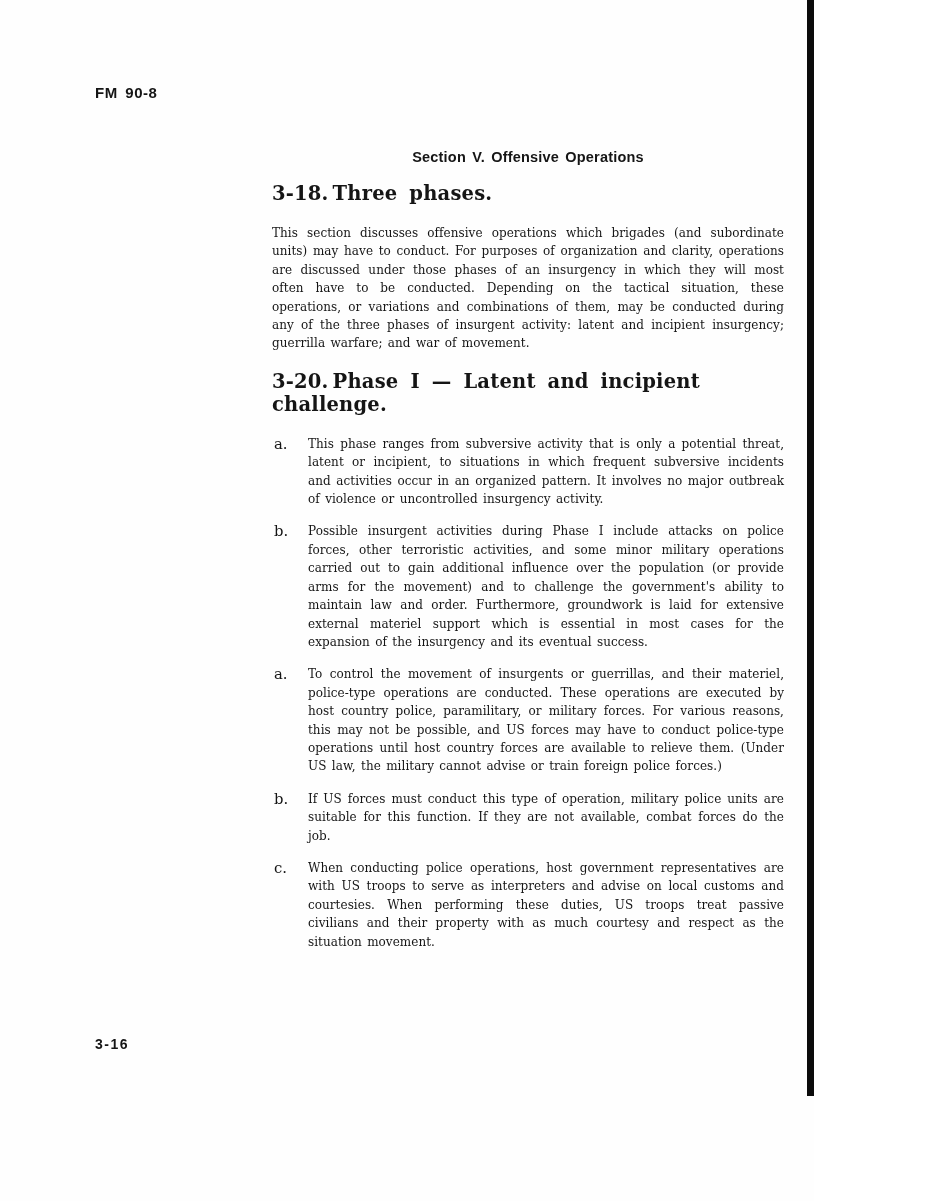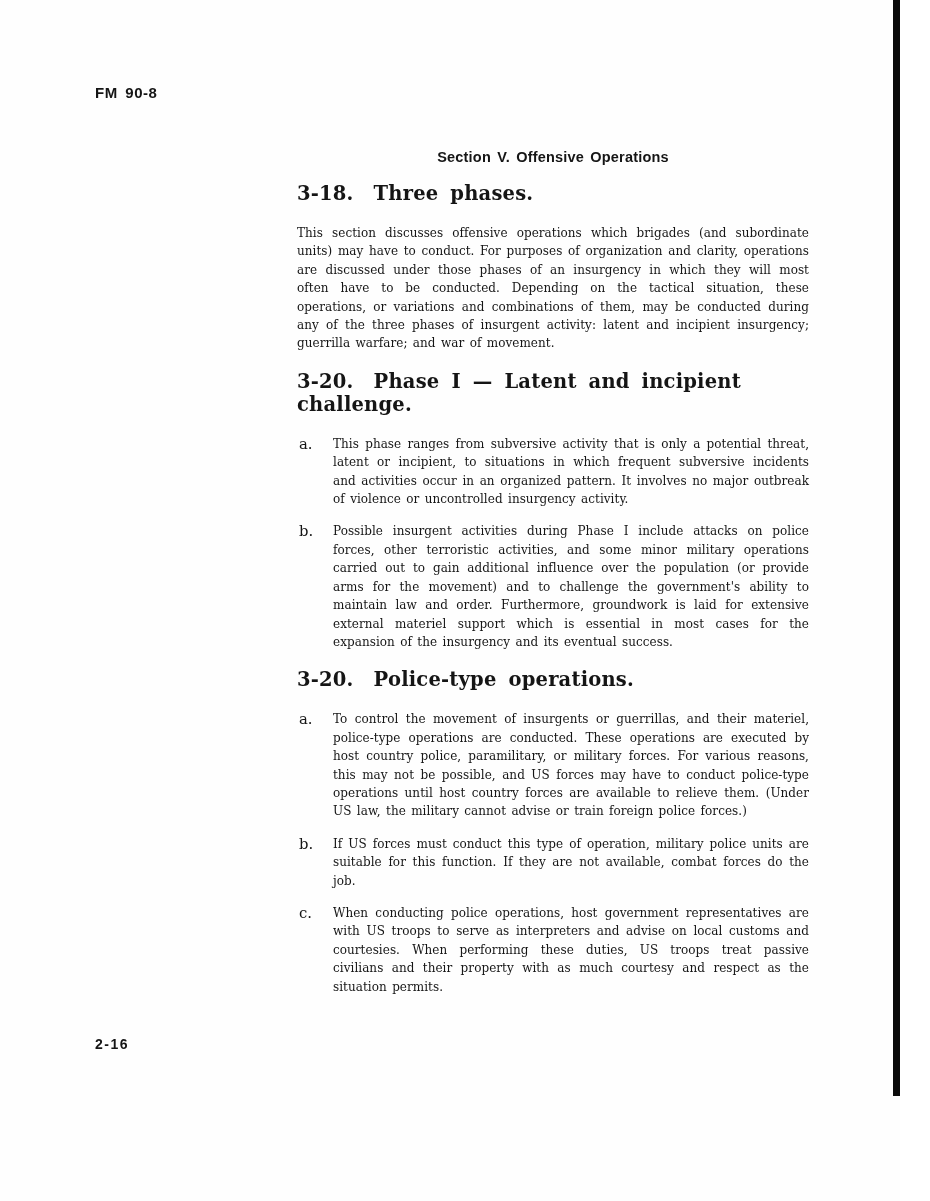--- a/index.html
+++ b/index.html
@@ -2,60 +2,60 @@
 <html><head>
 <meta charset="utf-8">
 <style>
   html, body {
     margin: 0;
     padding: 0;
     background: #ffffff;
   }
   .page {
     position: relative;
-    width: 900px;
+    width: 814px;
     height: 1201px;
     background: #fefefe;
     overflow: hidden;
     color: #151515;
   }
   .fm-header {
     position: absolute;
     top: 84px;
     left: 95px;
     font-family: "Liberation Sans", sans-serif;
     font-weight: bold;
     font-size: 15px;
     letter-spacing: 0.5px;
     word-spacing: 3px;
   }
   .content {
     position: absolute;
-    left: 297px;
+    left: 272px;
     top: 149px;
     width: 512px;
   }
   .section-banner {
     text-align: center;
     font-family: "Liberation Sans", sans-serif;
     font-weight: bold;
     font-size: 14.5px;
     letter-spacing: 0.2px;
     word-spacing: 2px;
     margin-bottom: 15px;
   }
   .section-heading {
     font-family: "DejaVu Serif", "Liberation Serif", serif;
     font-weight: bold;
     font-size: 19.5px;
     letter-spacing: 0.2px;
     margin: 17px 0 19px 0;
   }
   .section-heading .sec-num {
-    margin-right: 20px;
+    margin-right: 4px;
   }
   .section-heading .sec-title {
     word-spacing: 5px;
   }
   .body-text, .item-text {
     font-family: "DejaVu Serif", "Liberation Serif", serif;
     font-size: 12px;
     line-height: 18.4px;
     text-align: justify;
     word-spacing: 1.5px;
@@ -123,36 +123,33 @@
         <span class="item-label">a.</span>
         <div class="item-text">This phase ranges from subversive activity that is only a potential threat, latent or incipient, to situations in which frequent subversive incidents and activities occur in an organized pattern. It involves no major outbreak of violence or uncontrolled insurgency activity.</div>
       </div>
       <div class="list-item">
         <span class="item-label">b.</span>
         <div class="item-text">Possible insurgent activities during Phase I include attacks on police forces, other terroristic activities, and some minor military operations carried out to gain additional influence over the population (or provide arms for the movement) and to challenge the government's ability to maintain law and order. Furthermore, groundwork is laid for extensive external materiel support which is essential in most cases for the expansion of the insurgency and its eventual success.</div>
       </div>
     </div>
 
     <div>
-      <h2 class="section-heading">
-        <span class="sec-num">3-20.</span><span class="sec-title">Police-type operations.</span>
-      </h2>
       <div class="list-item">
         <span class="item-label">a.</span>
         <div class="item-text">To control the movement of insurgents or guerrillas, and their materiel, police-type operations are conducted. These operations are executed by host country police, paramilitary, or military forces. For various reasons, this may not be possible, and US forces may have to conduct police-type operations until host country forces are available to relieve them. (Under US law, the military cannot advise or train foreign police forces.)</div>
       </div>
       <div class="list-item">
         <span class="item-label">b.</span>
         <div class="item-text">If US forces must conduct this type of operation, military police units are suitable for this function. If they are not available, combat forces do the job.</div>
       </div>
       <div class="list-item">
         <span class="item-label">c.</span>
-        <div class="item-text">When conducting police operations, host government representatives are with US troops to serve as interpreters and advise on local customs and courtesies. When performing these duties, US troops treat passive civilians and their property with as much courtesy and respect as the situation permits.</div>
+        <div class="item-text">When conducting police operations, host government representatives are with US troops to serve as interpreters and advise on local customs and courtesies. When performing these duties, US troops treat passive civilians and their property with as much courtesy and respect as the situation movement.</div>
       </div>
     </div>
 
   </div>
 
-  <div class="page-footer">2-16</div>
+  <div class="page-footer">3-16</div>
 
   <div class="scan-edge"></div>
 
 </div>
 
 </body></html>

